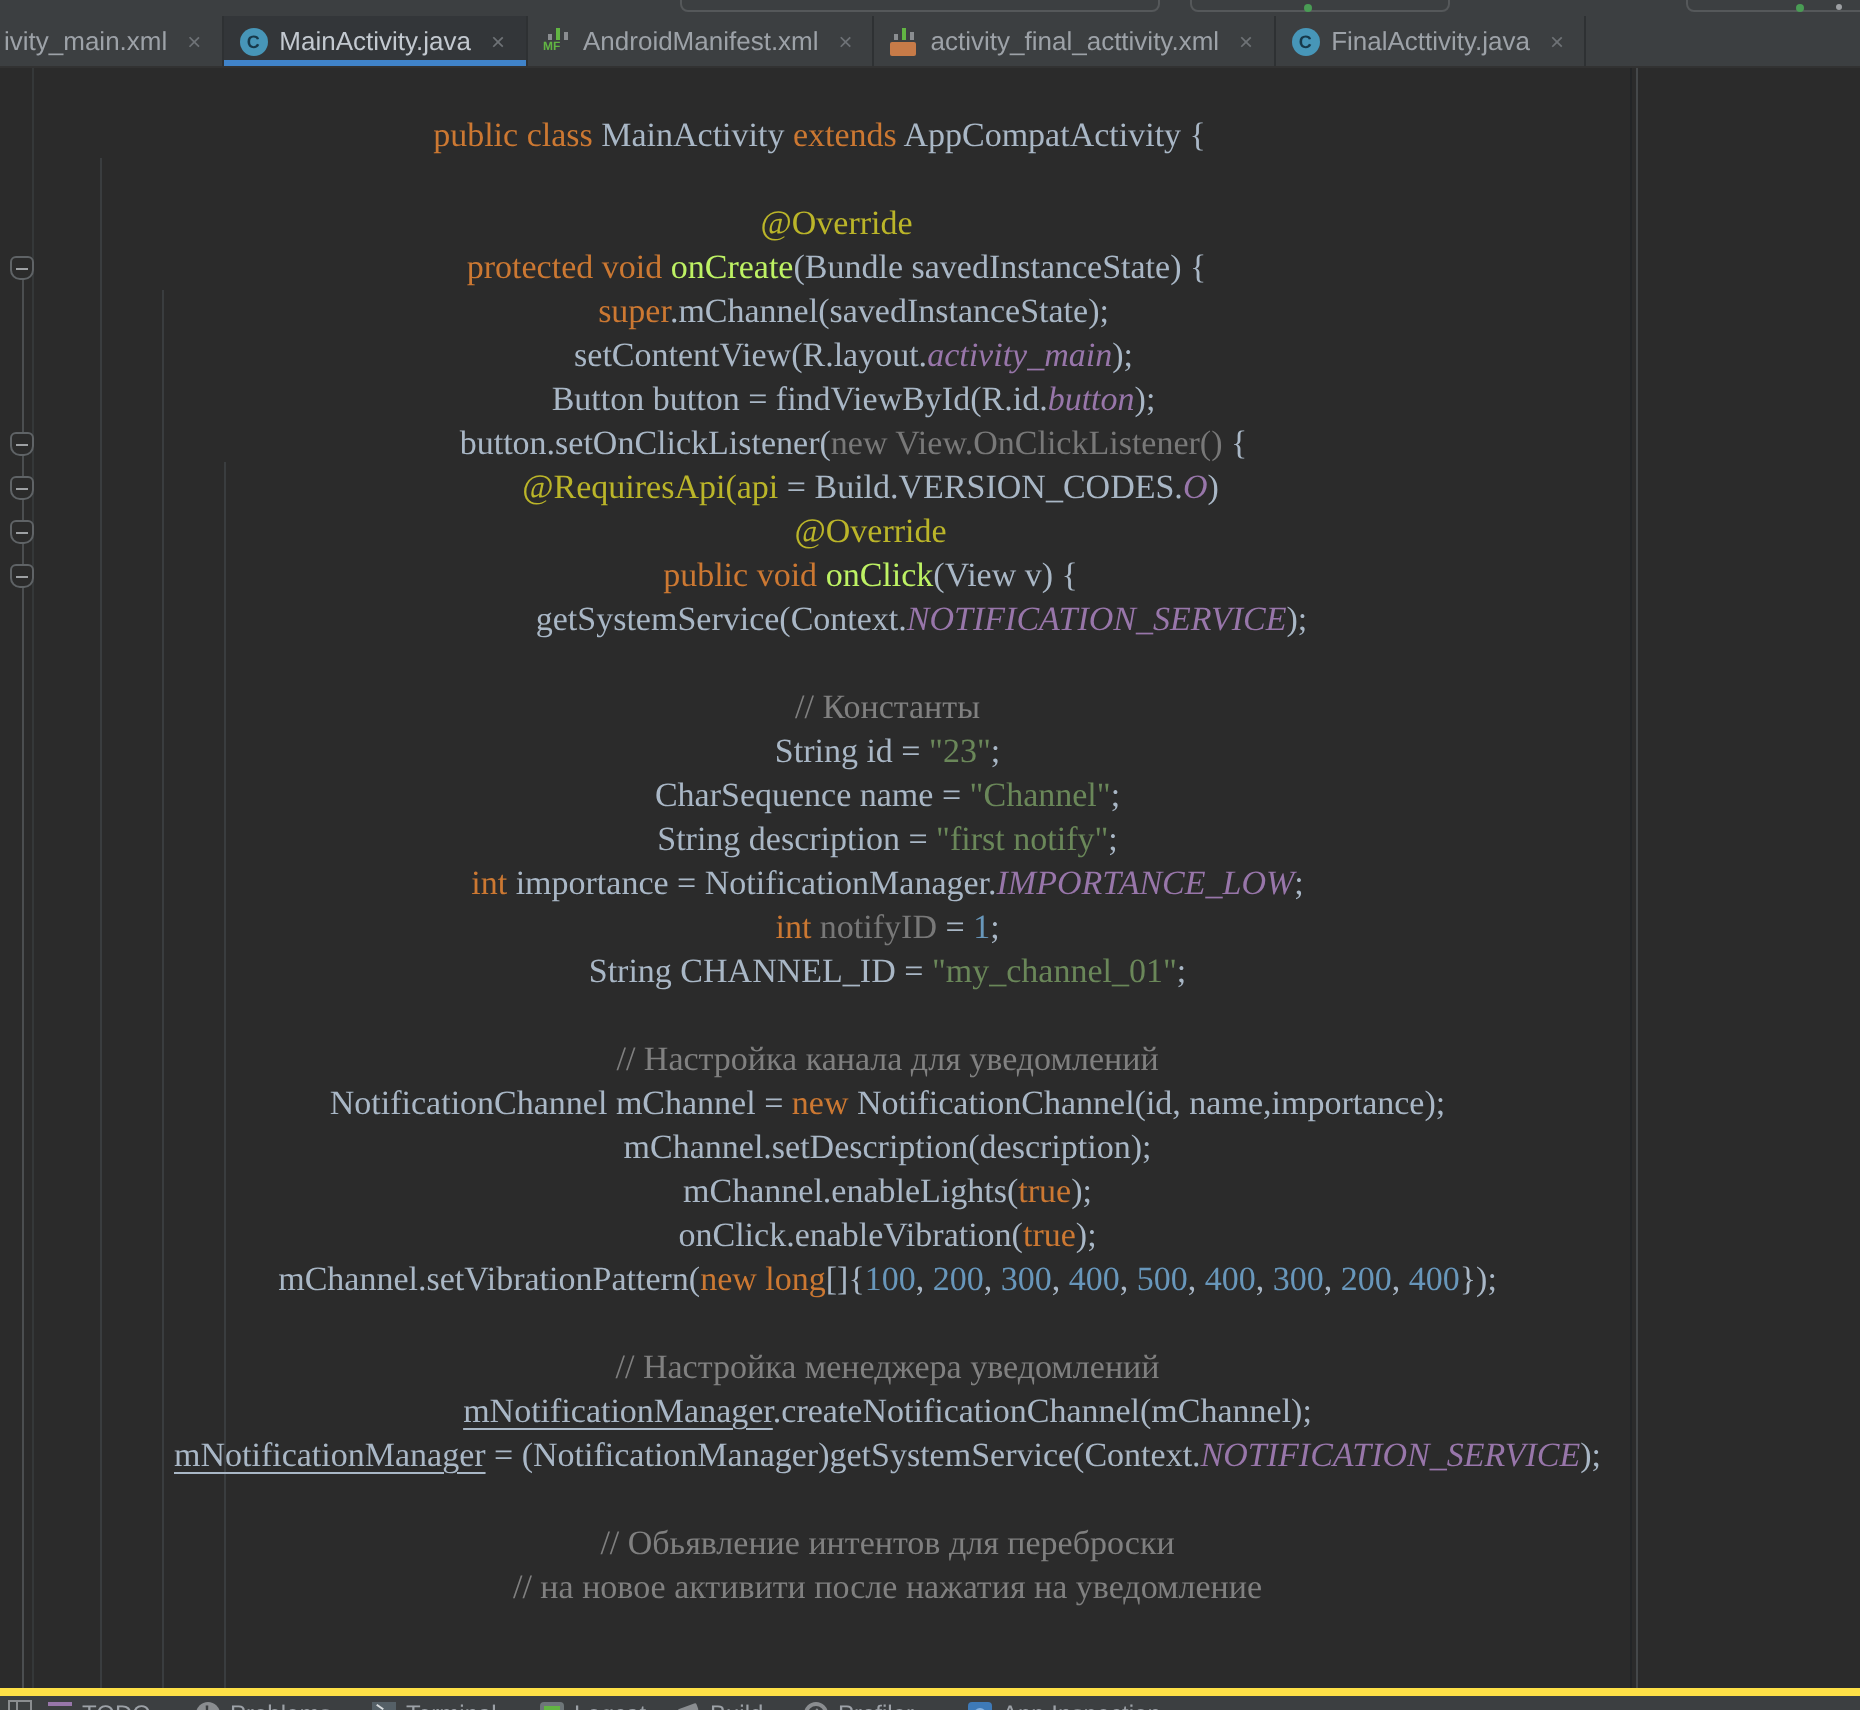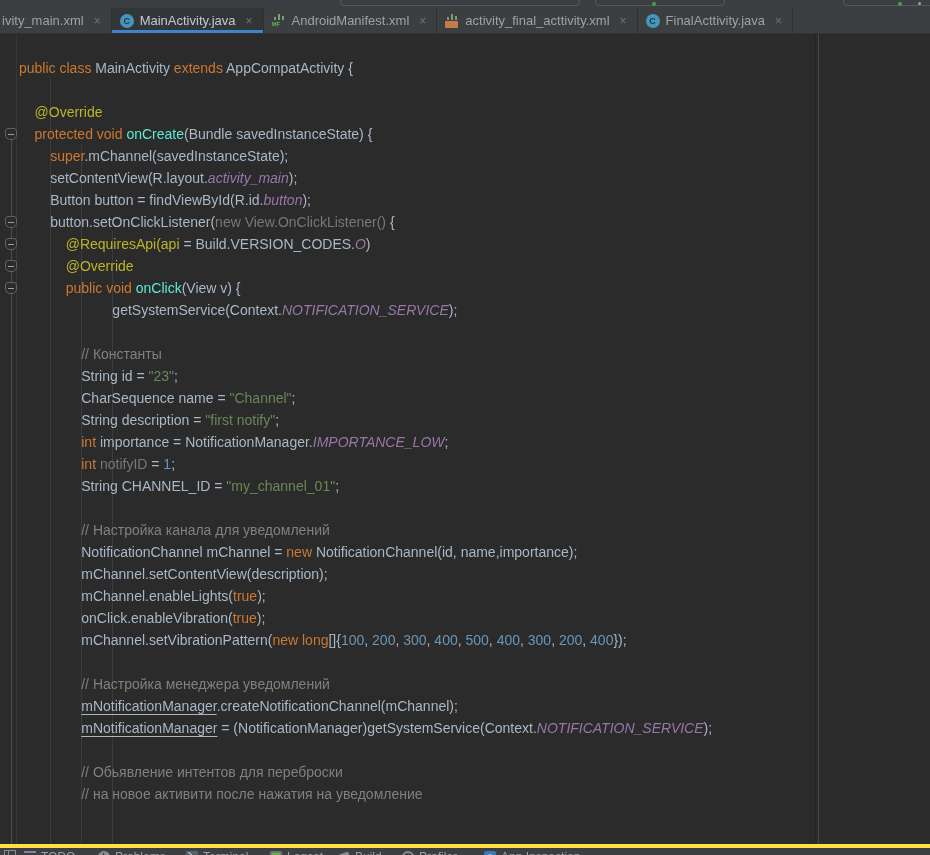--- a/index.html
+++ b/index.html
@@ -41,30 +41,30 @@
   #gutter-border { left:16px; top:0; bottom:0; background:#353839; }
   #fold-line { left:11px; top:106px; bottom:0; background:#4b4e50; }
   .indent-guide { background:#3a3d3f; }
   #margin-dark  { left:815px; top:0; bottom:0; background:#232527; }
   #margin-light { left:818px; top:0; bottom:0; background:#45484a; }
 
   .fold-marker { position:absolute; left:5px; width:12px; height:12px; border:1px solid #5f6366;
                  border-radius:3px 3px 5px 5px; background:#2B2B2B; }
   .fold-marker::after { content:""; position:absolute; left:2px; right:2px; top:5px; height:1px; background:#9DA0A3; }
 
-  #code { position:absolute; left:19px; top:23px; font-family:Liberation Sans, sans-serif;
-          font-size:14px; color:#A9B7C6; }
+  #code { position:absolute; left:19px; top:23px; font-family:Liberation Serif, serif;
+          font-size:17px; color:#A9B7C6;text-align:center; }
   .code-line { height:22px; line-height:22px; white-space:pre; }
   .s-plain { color:#A9B7C6; }
   .s-kw   { color:#CC7832; }
   .s-str  { color:#6A8759; }
   .s-num  { color:#6897BB; }
   .s-com  { color:#808080; }
   .s-ann  { color:#BBB529; }
-  .s-def  { color:#5eead4; }
+  .s-def  { color:#bef264; }
   .s-const{ color:#9876AA; font-style:italic; }
   .s-gray { color:#787878; }
   .s-und  { color:#A9B7C6; text-decoration:underline; text-underline-offset:3px; }
 
   
   #statusbar { position:absolute; left:0; top:844px; width:930px; height:11px; background:#3C3F41;
                border-top:4px solid #fde047; overflow:hidden; }
   .sb-item { position:absolute; top:2px; display:flex; align-items:center; gap:5px;
              color:#9CA1A7; font-size:12px; line-height:14px; white-space:nowrap; }
   .sb-ic { width:12px; height:12px; flex:0 0 auto; position:relative; }
@@ -172,21 +172,21 @@
         <div class="code-line">                <span class="s-com">// Константы</span></div>
         <div class="code-line">                <span class="s-plain">String id = </span><span class="s-str">"23"</span><span class="s-plain">;</span></div>
         <div class="code-line">                <span class="s-plain">CharSequence name = </span><span class="s-str">"Channel"</span><span class="s-plain">;</span></div>
         <div class="code-line">                <span class="s-plain">String description = </span><span class="s-str">"first notify"</span><span class="s-plain">;</span></div>
         <div class="code-line">                <span class="s-kw">int</span><span class="s-plain"> importance = NotificationManager.</span><span class="s-const">IMPORTANCE_LOW</span><span class="s-plain">;</span></div>
         <div class="code-line">                <span class="s-kw">int</span><span class="s-plain"> </span><span class="s-gray">notifyID</span><span class="s-plain"> = </span><span class="s-num">1</span><span class="s-plain">;</span></div>
         <div class="code-line">                <span class="s-plain">String CHANNEL_ID = </span><span class="s-str">"my_channel_01"</span><span class="s-plain">;</span></div>
         <div class="code-line"></div>
         <div class="code-line">                <span class="s-com">// Настройка канала для уведомлений</span></div>
         <div class="code-line">                <span class="s-plain">NotificationChannel mChannel = </span><span class="s-kw">new</span><span class="s-plain"> NotificationChannel(id, name,importance);</span></div>
-        <div class="code-line">                <span class="s-plain">mChannel.setContentView(description);</span></div>
+        <div class="code-line">                <span class="s-plain">mChannel.setDescription(description);</span></div>
         <div class="code-line">                <span class="s-plain">mChannel.enableLights(</span><span class="s-kw">true</span><span class="s-plain">);</span></div>
         <div class="code-line">                <span class="s-plain">onClick.enableVibration(</span><span class="s-kw">true</span><span class="s-plain">);</span></div>
         <div class="code-line">                <span class="s-plain">mChannel.setVibrationPattern(</span><span class="s-kw">new</span><span class="s-plain"> </span><span class="s-kw">long</span><span class="s-plain">[]{</span><span class="s-num">100</span><span class="s-plain">, </span><span class="s-num">200</span><span class="s-plain">, </span><span class="s-num">300</span><span class="s-plain">, </span><span class="s-num">400</span><span class="s-plain">, </span><span class="s-num">500</span><span class="s-plain">, </span><span class="s-num">400</span><span class="s-plain">, </span><span class="s-num">300</span><span class="s-plain">, </span><span class="s-num">200</span><span class="s-plain">, </span><span class="s-num">400</span><span class="s-plain">});</span></div>
         <div class="code-line"></div>
         <div class="code-line">                <span class="s-com">// Настройка менеджера уведомлений</span></div>
         <div class="code-line">                <span class="s-und">mNotificationManager</span><span class="s-plain">.createNotificationChannel(mChannel);</span></div>
         <div class="code-line">                <span class="s-und">mNotificationManager</span><span class="s-plain"> = (NotificationManager)getSystemService(Context.</span><span class="s-const">NOTIFICATION_SERVICE</span><span class="s-plain">);</span></div>
         <div class="code-line"></div>
         <div class="code-line">                <span class="s-com">// Обьявление интентов для переброски</span></div>
         <div class="code-line">                <span class="s-com">// на новое активити после нажатия на уведомление</span></div>

